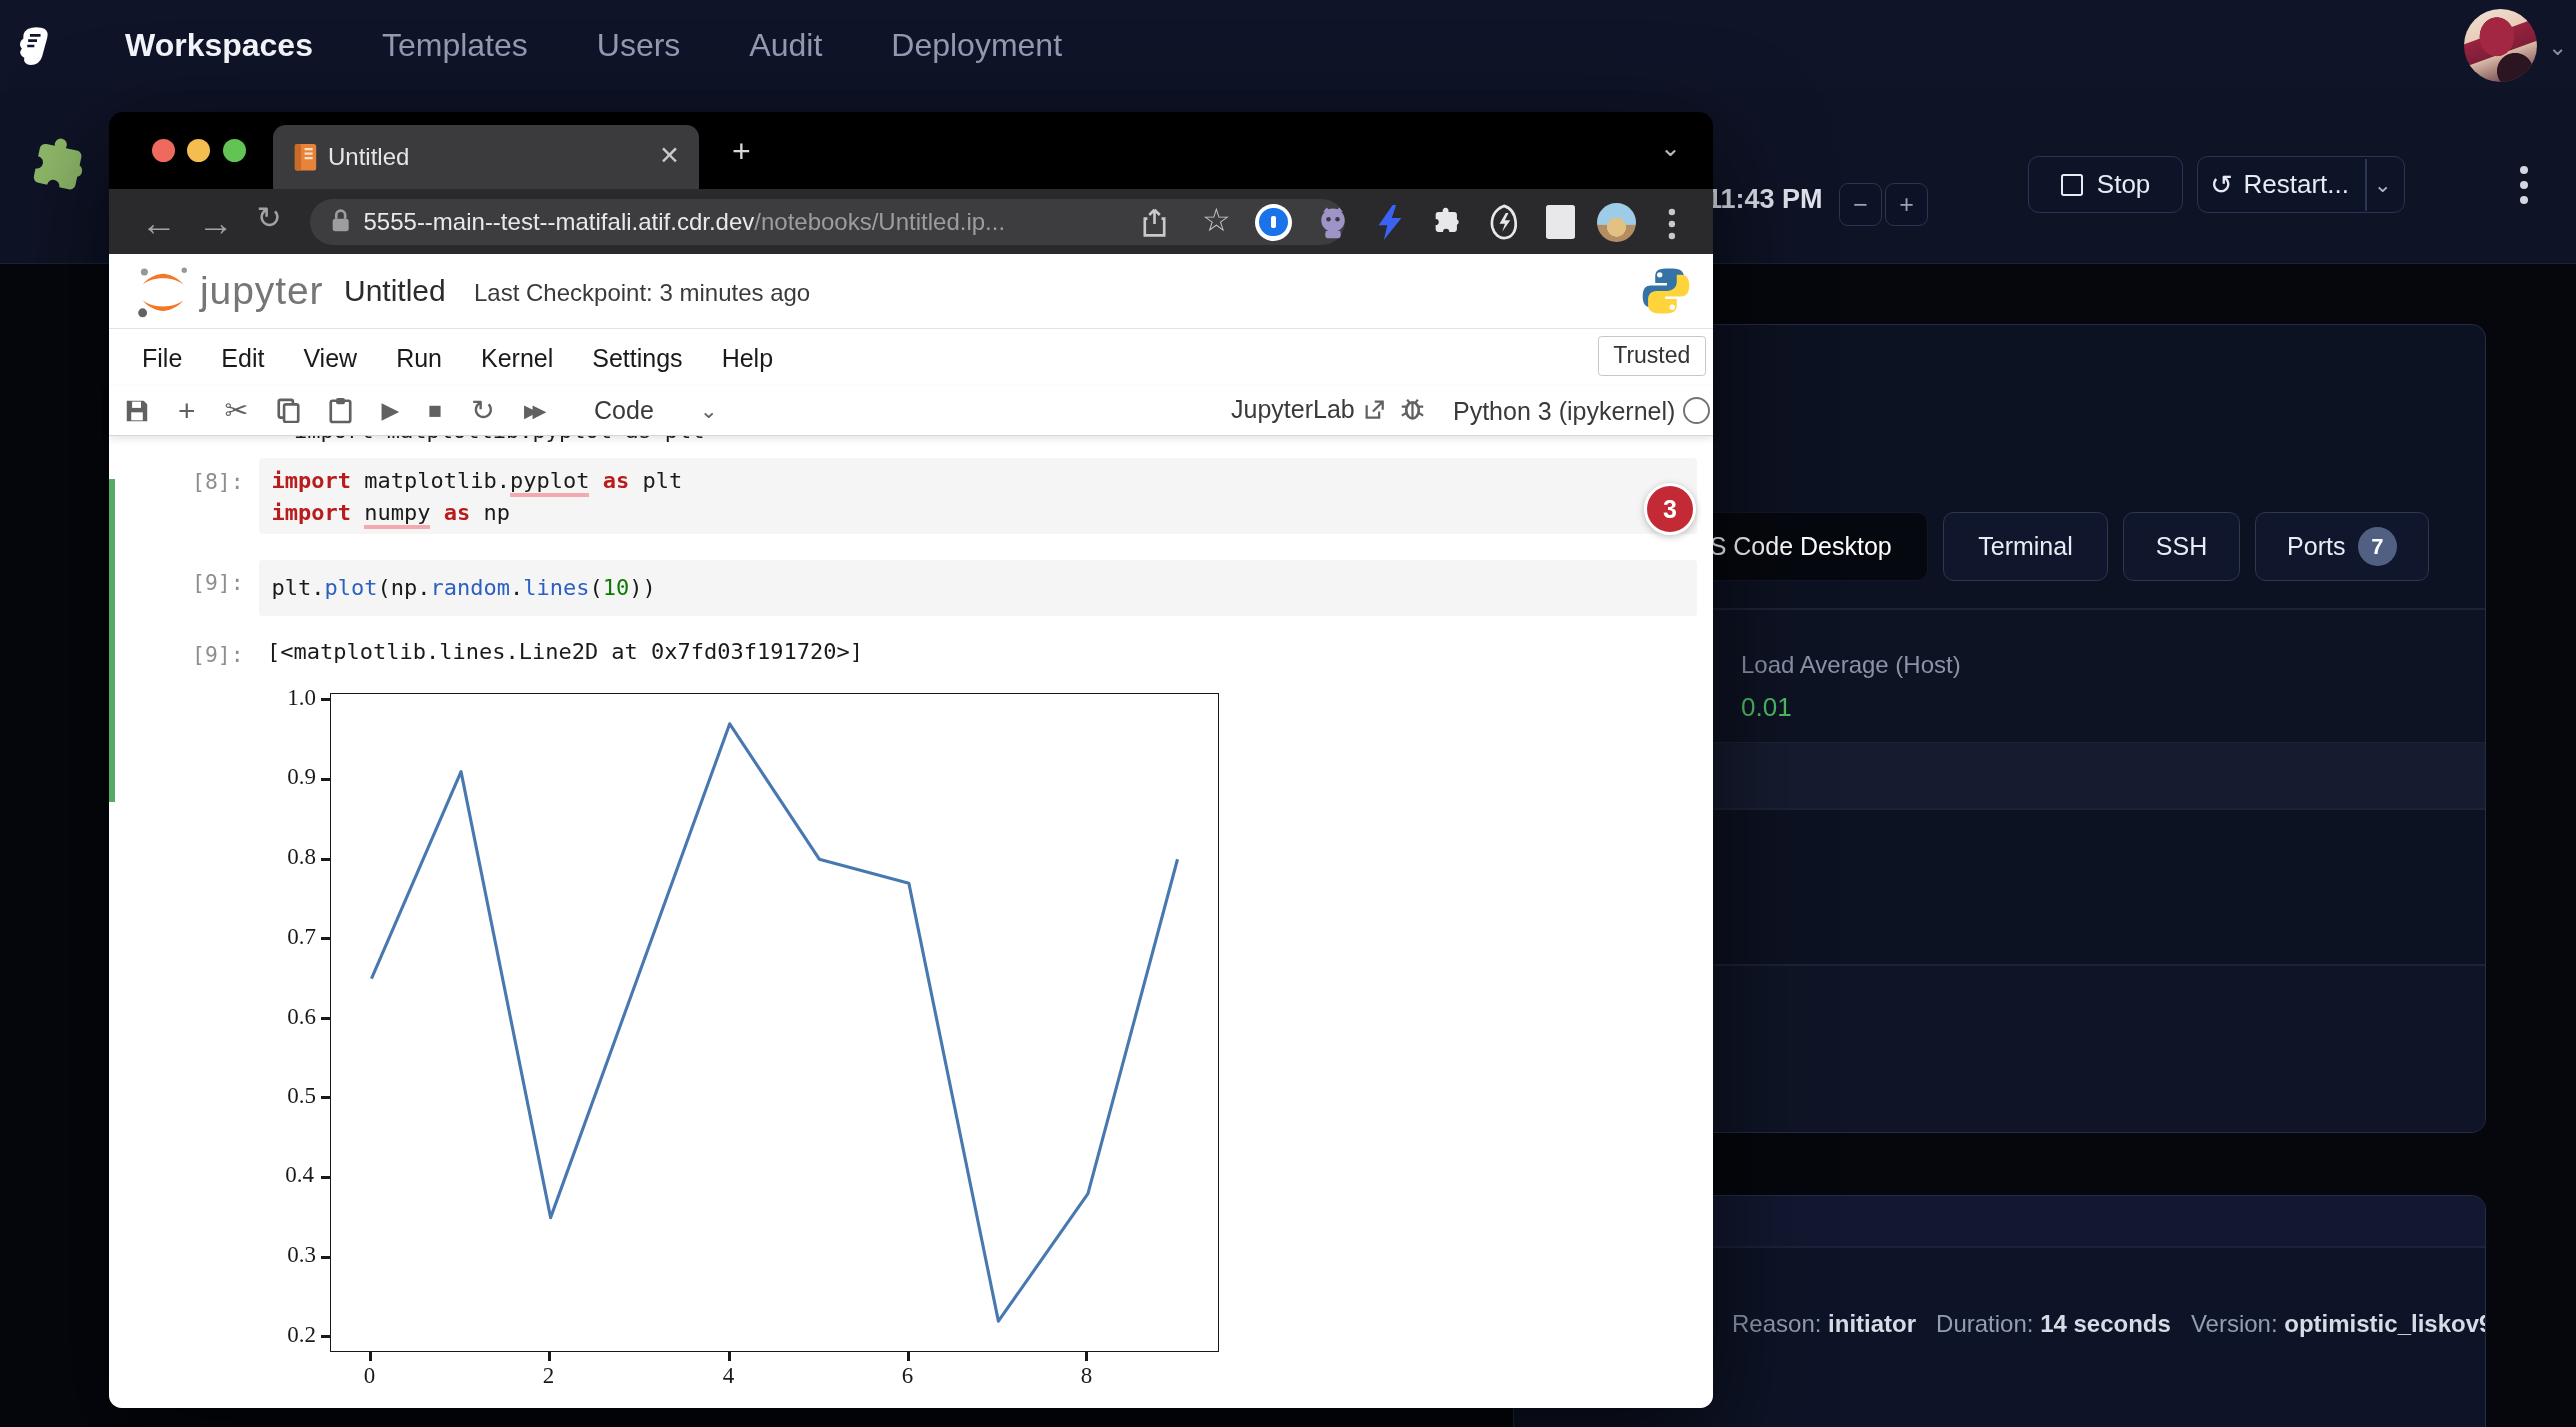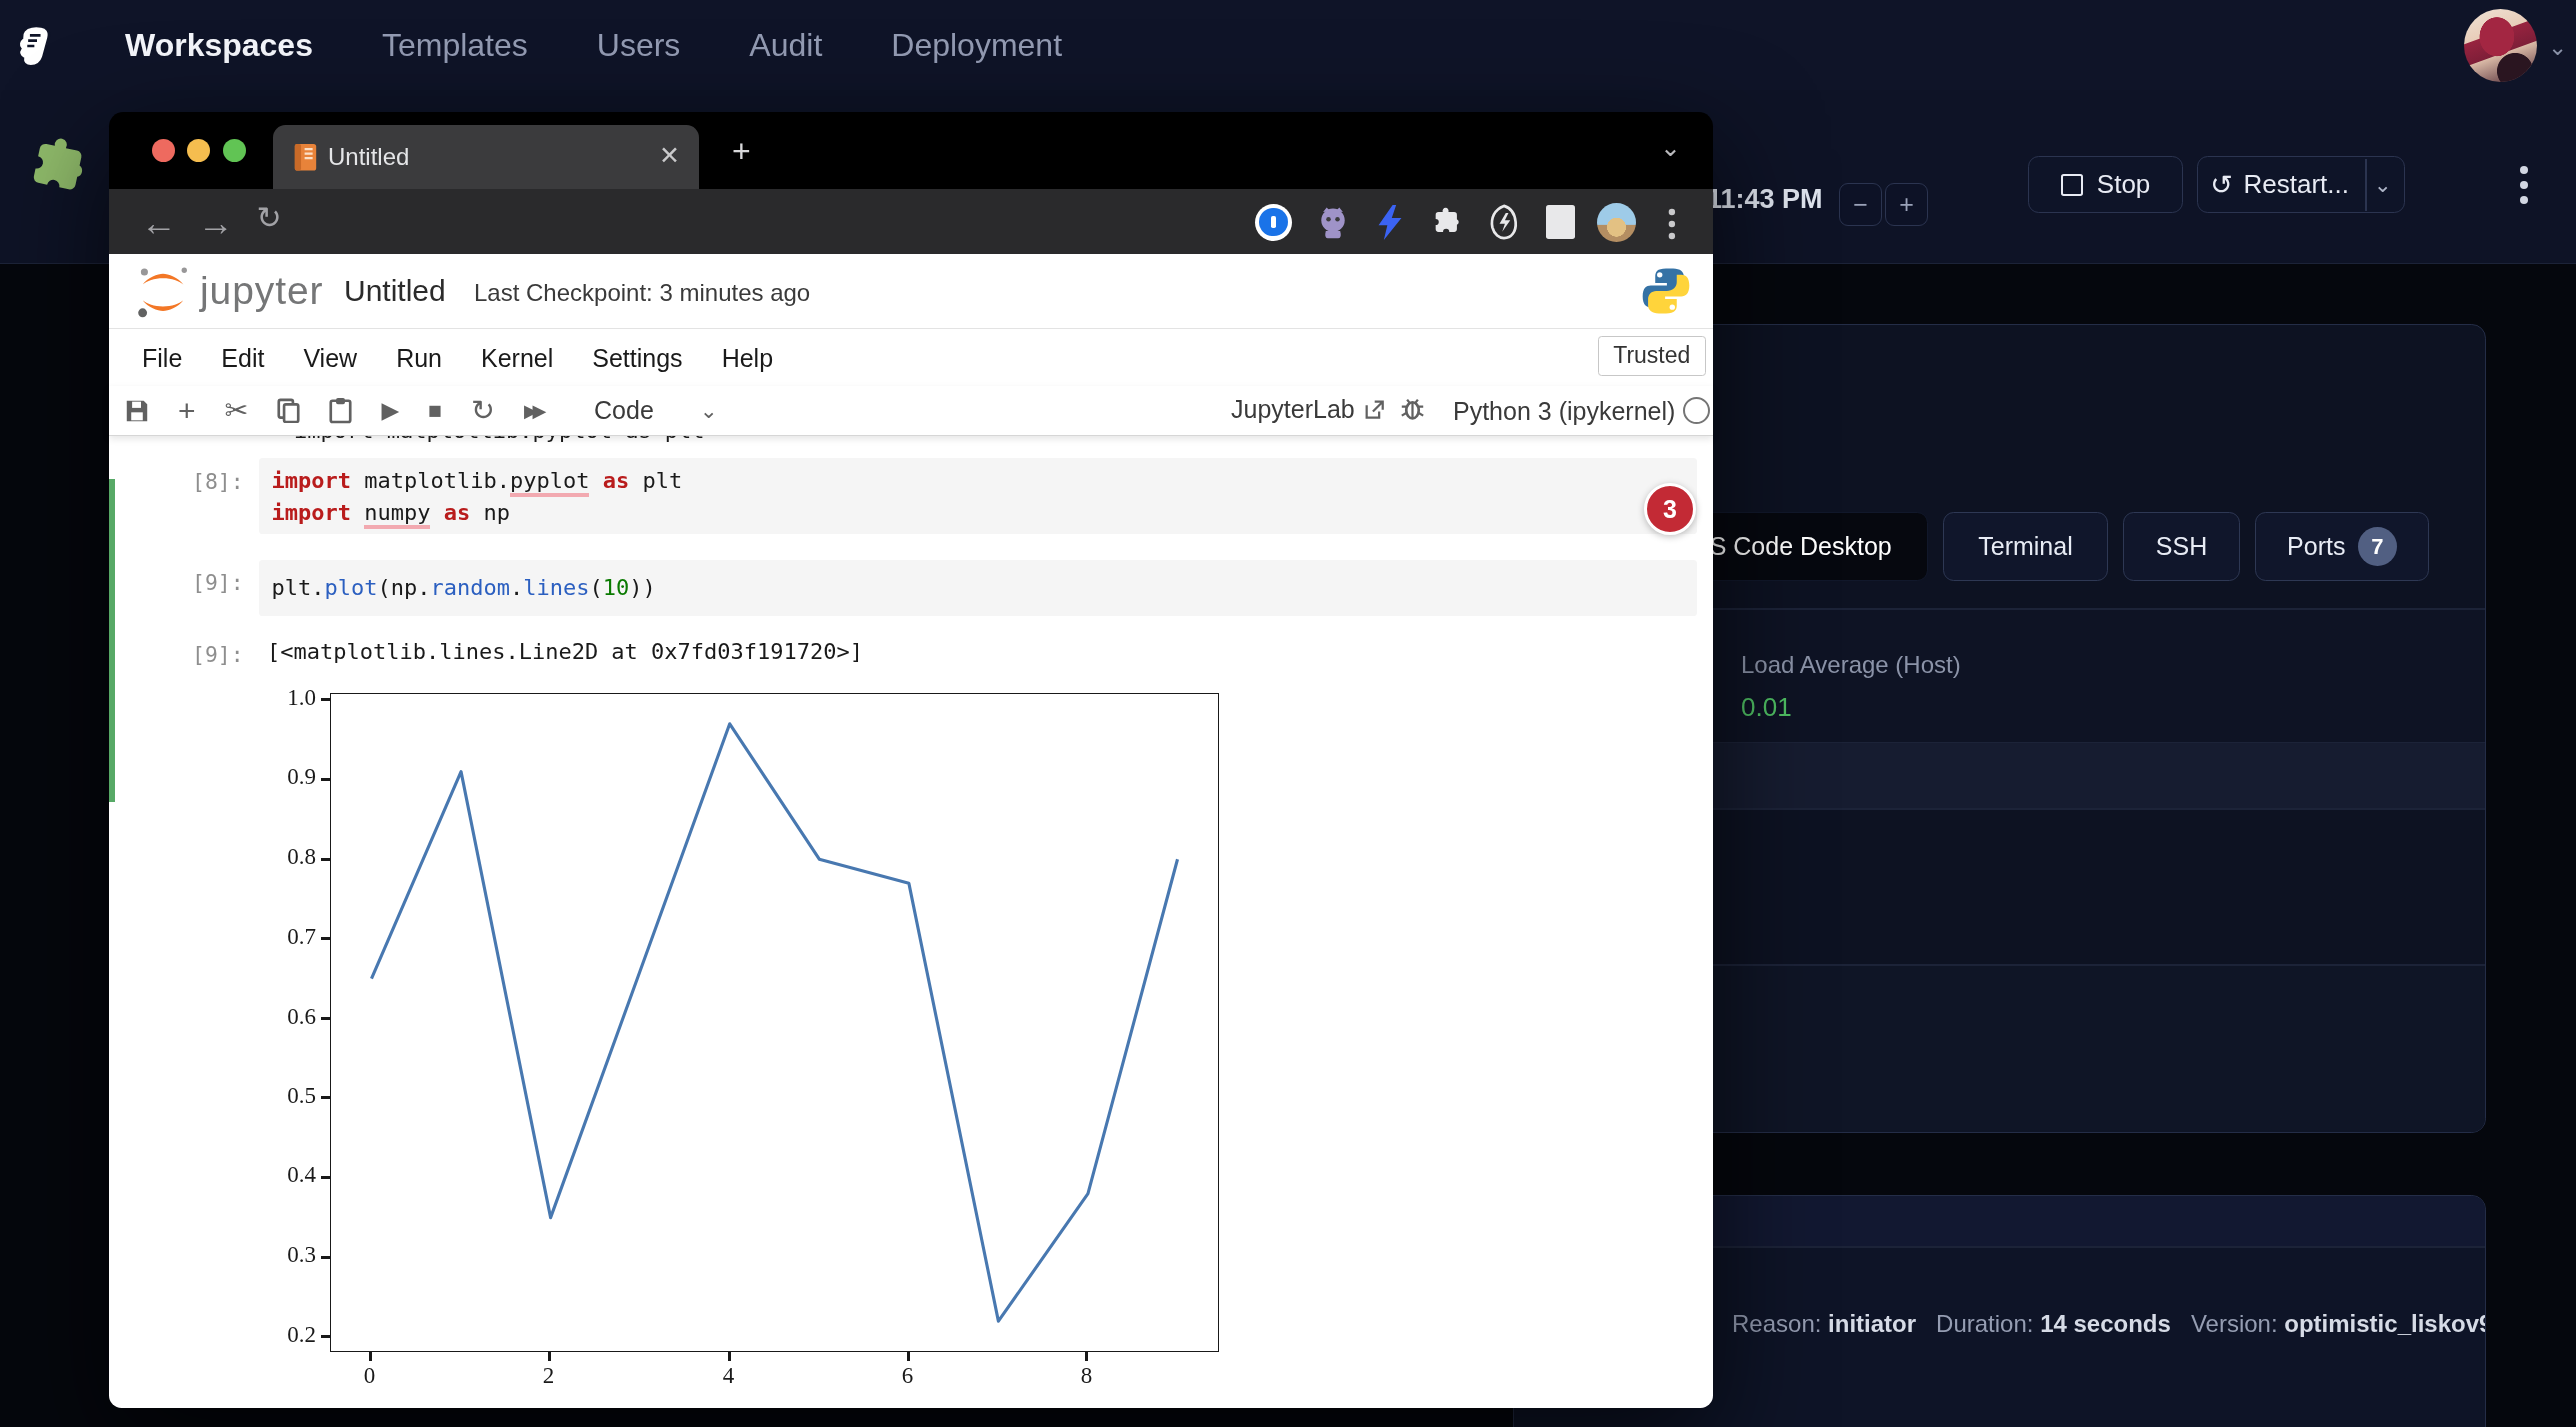--- a/index.html
+++ b/index.html
@@ -164,20 +164,36 @@
       <span class="abs" style="left:386px;top:16px;color:#c9c9cb;font-size:25px">✕</span>
     </div>
     <div class="abs" style="left:623px;top:21.4px;color:#d8d8da;font-size:32px">+</div>
     <div class="abs" style="left:1551px;top:21.4px;color:#b9b9bd;font-size:25px">⌄</div>
   </div>
 
   <div class="abs chromebar">
     <span class="abs navarrow" style="left:25px;top:12.5px">←</span>
     <span class="abs navarrow" style="left:82px;top:12.5px">→</span>
     <span class="abs navarrow" style="left:135px;top:10.7px;font-size:30px">↻</span>
+    <div class="urlpill">
+      <span style="margin-left:19.6px">
+        <svg width="21.4" height="25" viewBox="0 0 24 28">
+            <rect x="3" y="12" width="18" height="14" rx="3" fill="#9d9da1"></rect>
+            <path d="M7 12V8a5 5 0 0 1 10 0v4" stroke="#9d9da1" stroke-width="3" fill="none"></path>
+          </svg>
+      </span>
+      <span class="urltext"><span>5555--main--test--matifali.atif.cdr.dev</span><span class="path">/notebooks/Untitled.ip...</span></span>
+      <span class="abs" style="left:831px;top:9px">
+        <svg width="27" height="30" viewBox="0 0 30 34">
+            <path d="M15 2v16M15 2l-6 6M15 2l6 6" stroke="#c9c9cb" stroke-width="3" fill="none"></path>
+            <path d="M7 12H4v19h22V12h-3" stroke="#c9c9cb" stroke-width="3" fill="none"></path>
+          </svg>
+      </span>
+      <span class="abs" style="left:892px;top:1.8px;color:#c9c9cb;font-size:32px">☆</span>
+    </div>
     <span class="extico" style="left:1143px">
       <span style="width:37px;height:37px;border-radius:50%;background:#fff;display:flex;align-items:center;justify-content:center">
           <span style="width:28.5px;height:28.5px;border-radius:50%;background:#1a73e8;display:flex;align-items:center;justify-content:center">
             <span style="width:4.5px;height:12.5px;background:#fff;border-radius:1.8px"></span>
           </span>
         </span>
     </span>
     <span class="extico" style="left:1202px">
       <svg width="36" height="36" viewBox="0 0 40 40">
           <circle cx="20" cy="18" r="13" fill="#9f93c8"></circle>
@@ -320,21 +336,21 @@
     <div id="plot-wrap" class="abs" style="left:0;top:0;width:1604px;height:973px">
       <div id="plot-area" class="abs" style="left:221px;top:258px;width:887px;height:657px;border:1.8px solid #191919">
         <svg id="plot-svg" width="887" height="657" style="display:block" viewBox="0 0 996 738">
             <polyline points="45.3,319.8 145.9,87.2 246.5,588.2 347.1,310.9 447.7,33.5 548.3,185.6 648.9,212.5 749.5,704.5 850.1,561.3 950.7,185.6" fill="none" stroke="#4878b0" stroke-width="3.5" stroke-linejoin="round"></polyline>
           </svg>
       </div>
     <div class="ticklabel" style="left:150px;top:887px;width:57px;text-align:right">0.2</div>
         <div class="abs" style="left:212px;top:900px;width:9px;height:2.7px;background:#191919"></div>
         <div class="ticklabel" style="left:150px;top:807px;width:57px;text-align:right">0.3</div>
         <div class="abs" style="left:212px;top:821px;width:9px;height:2.7px;background:#191919"></div>
-        <div class="ticklabel" style="left:150px;top:727px;width:57px;text-align:right">0.4</div>
+        <div class="ticklabel" style="left:162px;top:727px;width:57px;text-align:center">0.4</div>
         <div class="abs" style="left:212px;top:741px;width:9px;height:2.7px;background:#191919"></div>
         <div class="ticklabel" style="left:150px;top:648px;width:57px;text-align:right">0.5</div>
         <div class="abs" style="left:212px;top:661px;width:9px;height:2.7px;background:#191919"></div>
         <div class="ticklabel" style="left:150px;top:569px;width:57px;text-align:right">0.6</div>
         <div class="abs" style="left:212px;top:582px;width:9px;height:2.7px;background:#191919"></div>
         <div class="ticklabel" style="left:150px;top:489px;width:57px;text-align:right">0.7</div>
         <div class="abs" style="left:212px;top:502px;width:9px;height:2.7px;background:#191919"></div>
         <div class="ticklabel" style="left:150px;top:409px;width:57px;text-align:right">0.8</div>
         <div class="abs" style="left:212px;top:423px;width:9px;height:2.7px;background:#191919"></div>
         <div class="ticklabel" style="left:150px;top:329px;width:57px;text-align:right">0.9</div>

